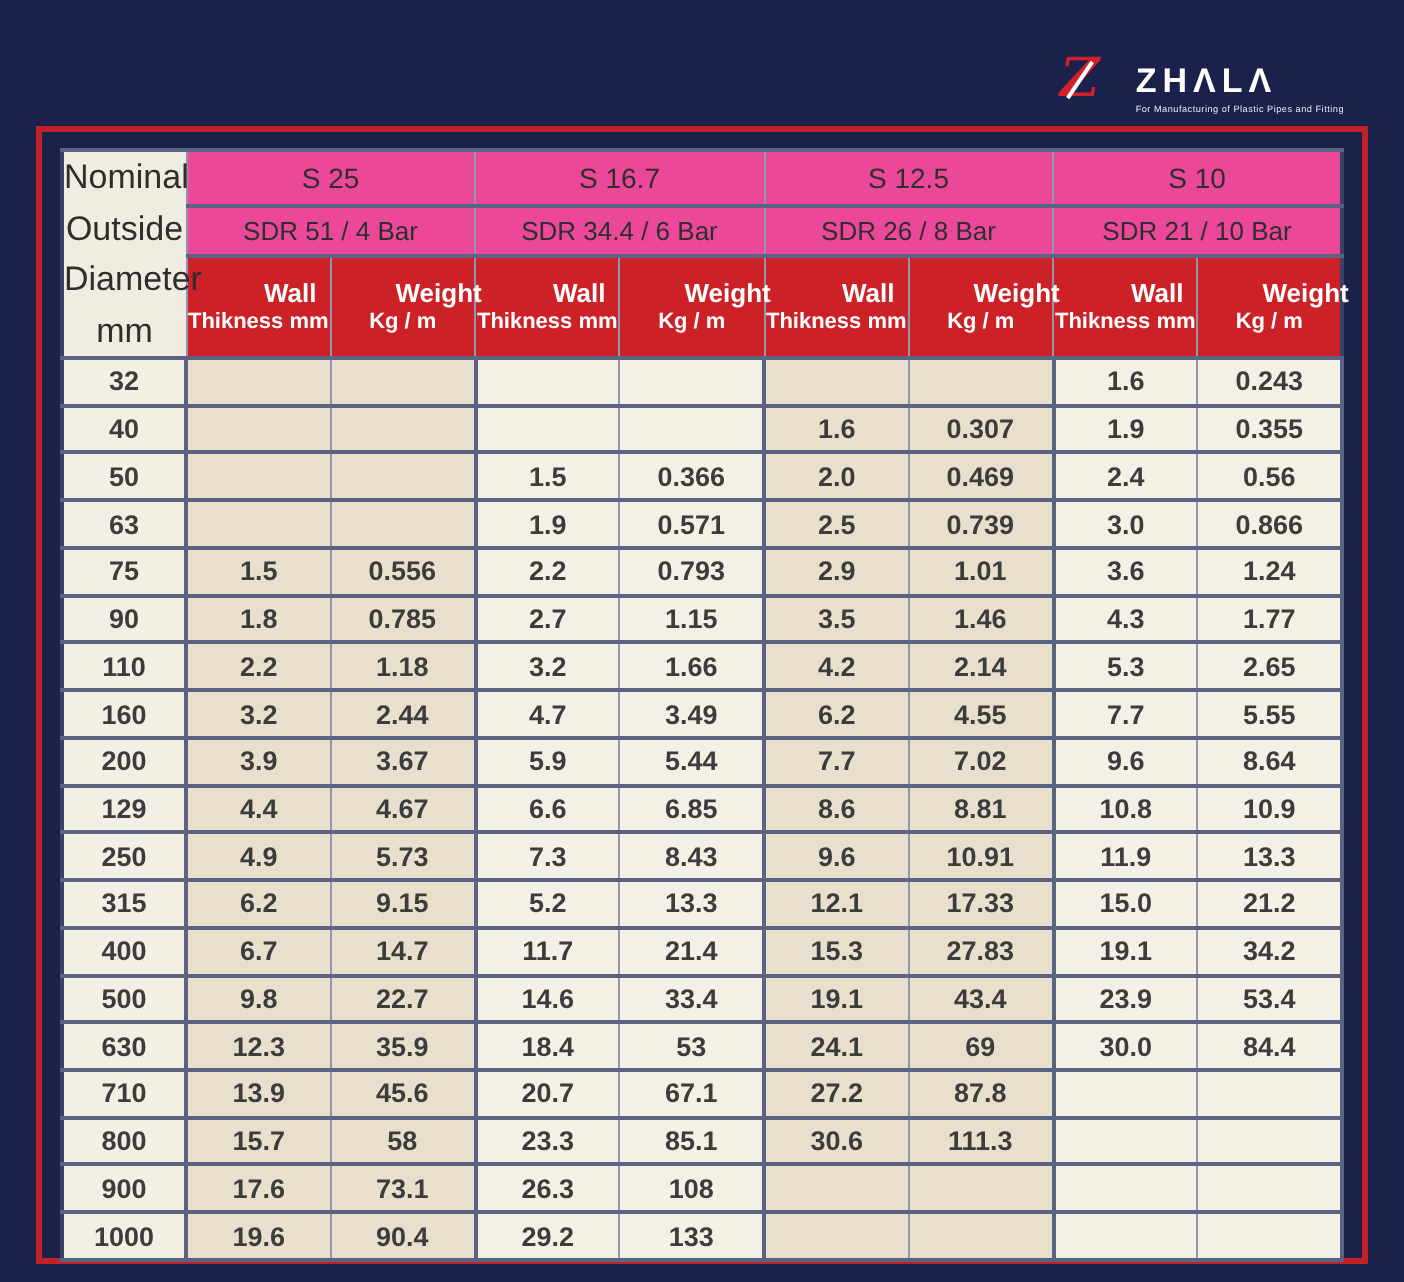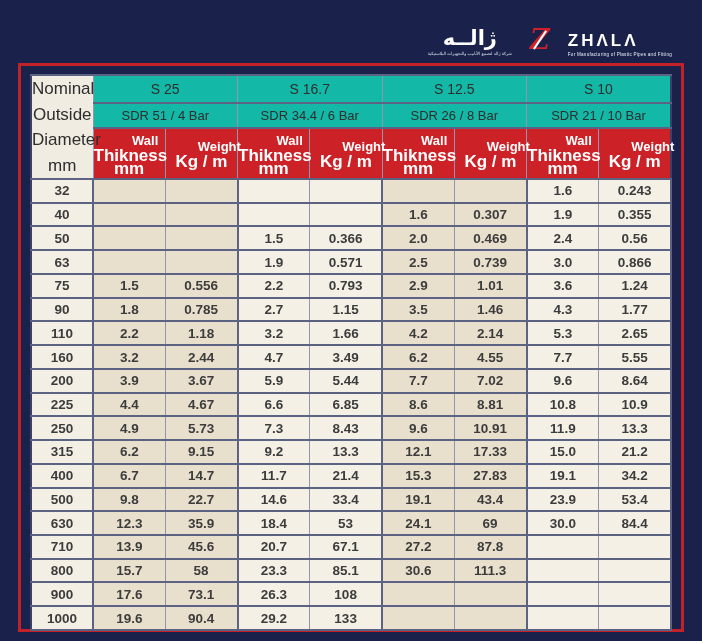--- a/index.html
+++ b/index.html
@@ -109,59 +109,55 @@
   .corner-cell {
     background: #f1ece1;
     white-space: pre-line;
     font-size: 17px;
     font-weight: 400;
     color: #2e2e2e;
     line-height: 1.5;
     border-right: 2px solid #5c6382;
   }
   .series-cell, .sdr-cell {
-    background: #14b8a6;
+    background: #ec4899;
     color: #2e2e2e;
     font-weight: 400;
     border-left: 2px solid #5c6382;
     border-right: 2px solid #5c6382;
   }
   .series-cell { font-size: 14px; height: 25px; }
   .sdr-cell   { font-size: 13px; height: 22px; margin-left: 40px; }
   .red-cell {
     background: #cc2127;
     color: #ffffff;
     height: 45px;
     border-left: 2px solid #2e355c;
     border-right: 2px solid #2e355c;
     border-top: 2px solid #2e355c;
     border-bottom: 2px solid #454c70;
   }
   .red-main { display: block; font-size: 13px; font-weight: 700; line-height: 15px; margin-left: 32px; }
-  .red-sub  { display: block; font-size: 17px; font-weight: 600; line-height: 13px; margin-top: 1px; }
+  .red-sub  { display: block; font-size: 11px; font-weight: 600; line-height: 13px; margin-top: 1px; }
 
   .spec-table tbody td {
     font-size: 13.5px;
     font-weight: 700;
     color: #3d3c3c;
     height: 22px;
   }
   td.dcol { background: #f3efe4; border-right: 2px solid #5c6382; }
   td.lt   { background: #f4f0e6; }
   td.dk   { background: #e8e0cd; }
   td.gend { border-right: 2px solid #5c6382; }
 </style>
 </head>
 <body>
 
 <div class="brand-bar">
-  <div class="arabic-logo">
-    <span class="arabic-name">ژالــه</span>
-    <span class="arabic-tagline">شركة ژاله لتصنيع الأنابيب والتجهيزات البلاستيكية</span>
-  </div>
   <div class="z-mark">
     <span class="z-letter">Z</span>
   </div>
   <div class="zhala-logo">
     <span class="zhala-wordmark">ZHΛLΛ</span>
     <span class="zhala-tagline">For Manufacturing of Plastic Pipes and Fitting</span>
   </div>
 </div>
 
 <div class="table-frame">
@@ -323,21 +319,21 @@
           <td class="dk">3.9</td>
           <td class="dk gend">3.67</td>
           <td class="lt">5.9</td>
           <td class="lt gend">5.44</td>
           <td class="dk">7.7</td>
           <td class="dk gend">7.02</td>
           <td class="lt">9.6</td>
           <td class="lt gend">8.64</td>
         </tr>
         <tr>
-          <td class="dcol">225</td>
+          <td class="dcol">129</td>
           <td class="dk">4.4</td>
           <td class="dk gend">4.67</td>
           <td class="lt">6.6</td>
           <td class="lt gend">6.85</td>
           <td class="dk">8.6</td>
           <td class="dk gend">8.81</td>
           <td class="lt">10.8</td>
           <td class="lt gend">10.9</td>
         </tr>
         <tr>
@@ -348,21 +344,21 @@
           <td class="lt gend">8.43</td>
           <td class="dk">9.6</td>
           <td class="dk gend">10.91</td>
           <td class="lt">11.9</td>
           <td class="lt gend">13.3</td>
         </tr>
         <tr>
           <td class="dcol">315</td>
           <td class="dk">6.2</td>
           <td class="dk gend">9.15</td>
-          <td class="lt">9.2</td>
+          <td class="lt">5.2</td>
           <td class="lt gend">13.3</td>
           <td class="dk">12.1</td>
           <td class="dk gend">17.33</td>
           <td class="lt">15.0</td>
           <td class="lt gend">21.2</td>
         </tr>
         <tr>
           <td class="dcol">400</td>
           <td class="dk">6.7</td>
           <td class="dk gend">14.7</td>

